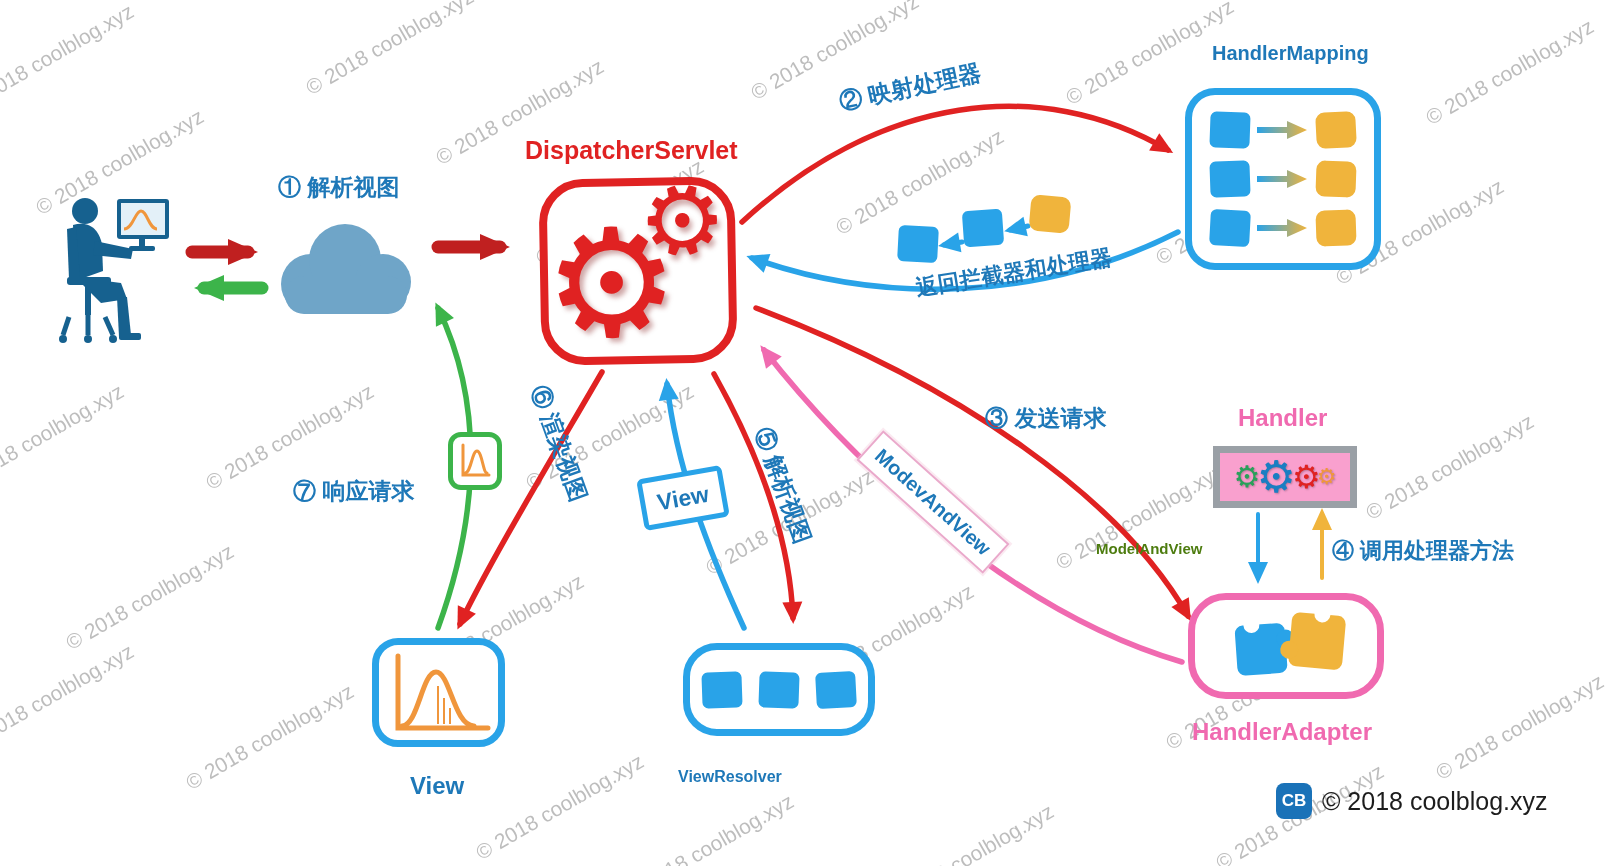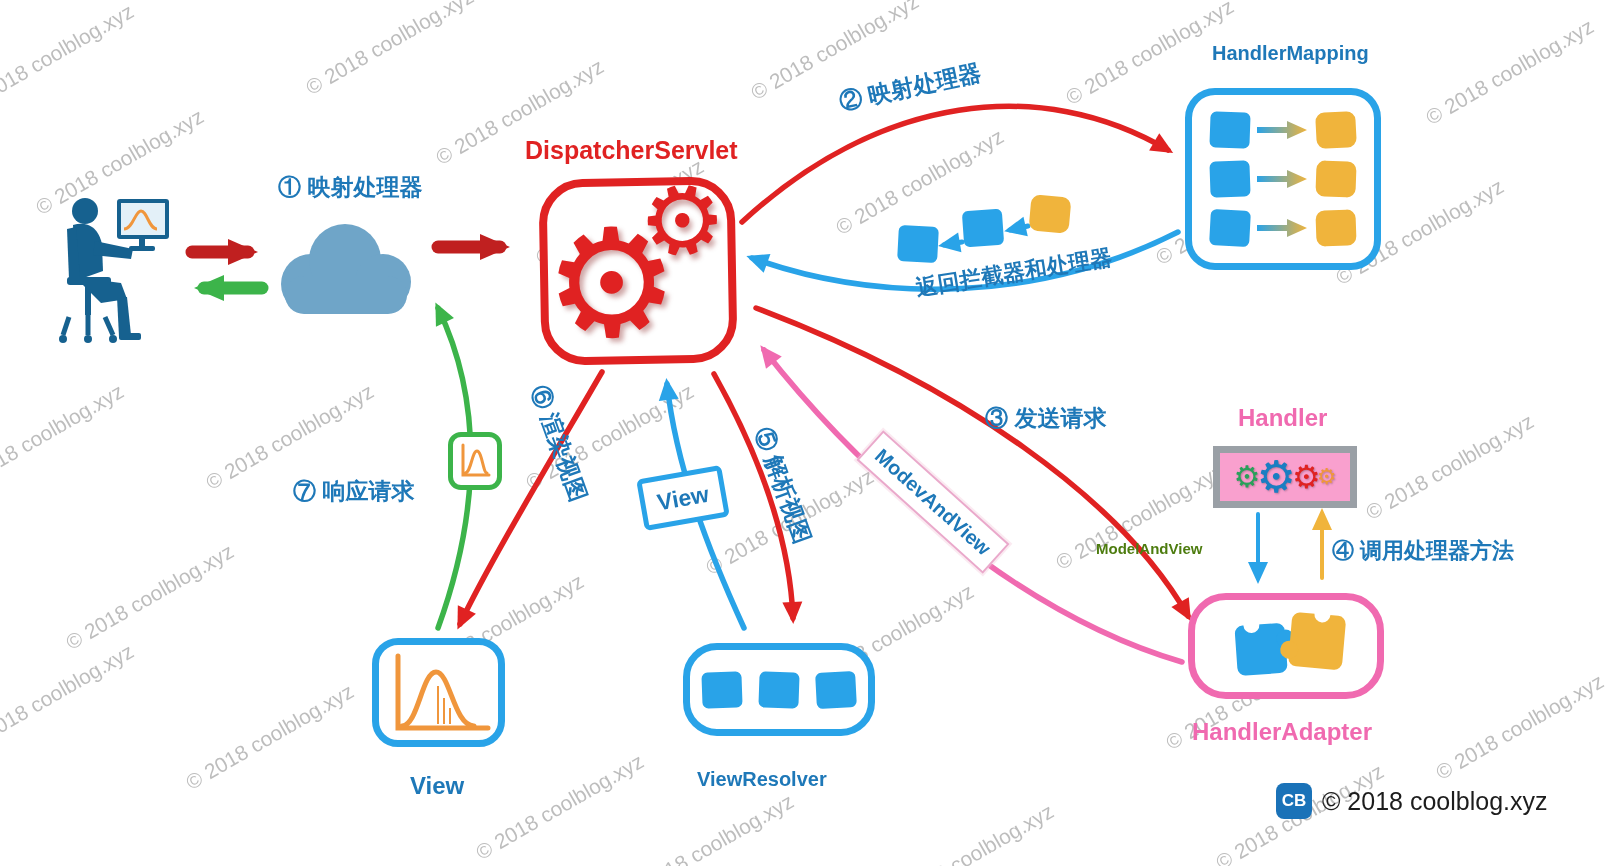--- a/index.html
+++ b/index.html
@@ -151,21 +151,21 @@
     <circle cx="82" cy="42" r="36" fill="#6fa5c8"></circle>
     <circle cx="120" cy="64" r="28" fill="#6fa5c8"></circle>
     <rect x="22" y="58" width="122" height="38" rx="19" fill="#6fa5c8"></rect>
   </svg>
 
   <div class="title red-t" style="left:525px;top:136px">DispatcherServlet</div>
   <div class="box ds-box">
     <span class="gear gear-big">⚙</span>
     <span class="gear gear-small">⚙</span>
   </div>
-  <div class="lbl" style="left:278px;top:172px">① 映射处理器</div>
+  <div class="lbl" style="left:278px;top:172px">① 解析视图</div>
 
   <div class="title blue-t" style="left:1212px;top:42px;font-size:20px">HandlerMapping</div>
   <div class="box hm-box">
     <div class="hm-row">
       <div class="sq-blue" style="transform:rotate(2deg)"></div>
       <svg width="52" height="24" viewBox="0 0 52 24">
         <defs>
             <linearGradient id="ga" x1="0" y1="0" x2="1" y2="0">
               <stop offset="0" stop-color="#29a3e8"></stop>
               <stop offset="1" stop-color="#f0b43c"></stop>
@@ -235,21 +235,21 @@
   </div>
   <div class="title pink-t" style="left:1192px;top:718px;font-size:24px">HandlerAdapter</div>
   <div class="lbl" style="left:985px;top:403px">③ 发送请求</div>
   <div class="box mav-tag">ModevAndView</div>
 
   <div class="box vr-box">
     <div class="sq-blue" style="transform:rotate(-2deg)"></div>
     <div class="sq-blue" style="transform:rotate(2deg)"></div>
     <div class="sq-blue" style="transform:rotate(-3deg)"></div>
   </div>
-  <div class="title blue-t" style="left:697px;top:768px;font-size:20px">ViewResolver</div>
+  <div class="title blue-t" style="left:678px;top:768px;font-size:16px">ViewResolver</div>
   <div class="box view-tag">View</div>
   <div class="lbl rot70" style="left:722px;top:470px">⑤ 解析视图</div>
 
   <div class="box view-box">
     <svg width="118" height="94" viewBox="0 0 118 94">
       <path d="M18 10 L18 82 L108 82" stroke="#f0963c" stroke-width="5" fill="none" stroke-linecap="round"></path>
       <path d="M22 80 C 38 80, 42 26, 56 26 C 70 26, 74 80, 94 80" stroke="#f0963c" stroke-width="5" fill="none" stroke-linecap="round"></path>
       <path d="M58 40 L58 78 M64 52 L64 78 M70 62 L70 78" stroke="#f0963c" stroke-width="2" fill="none"></path>
     </svg>
   </div>

